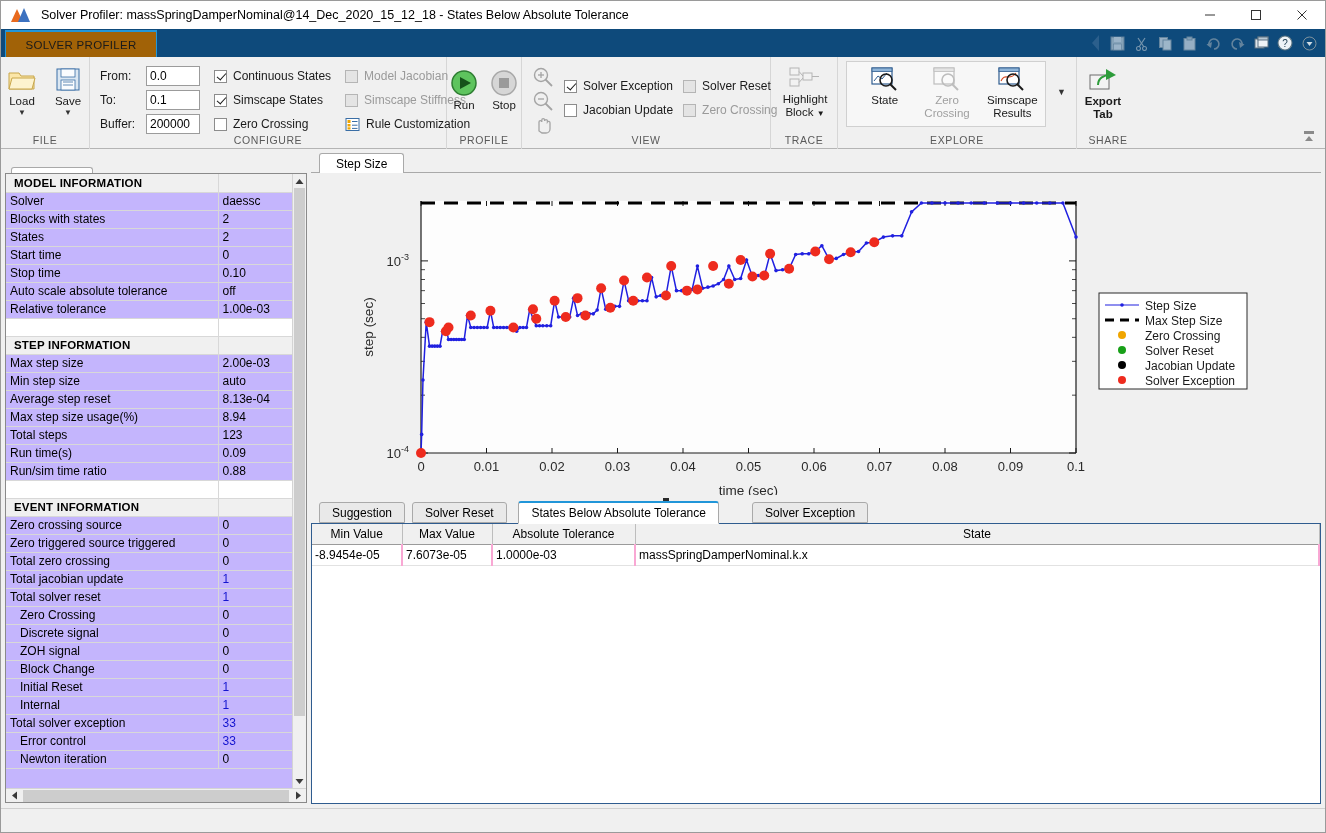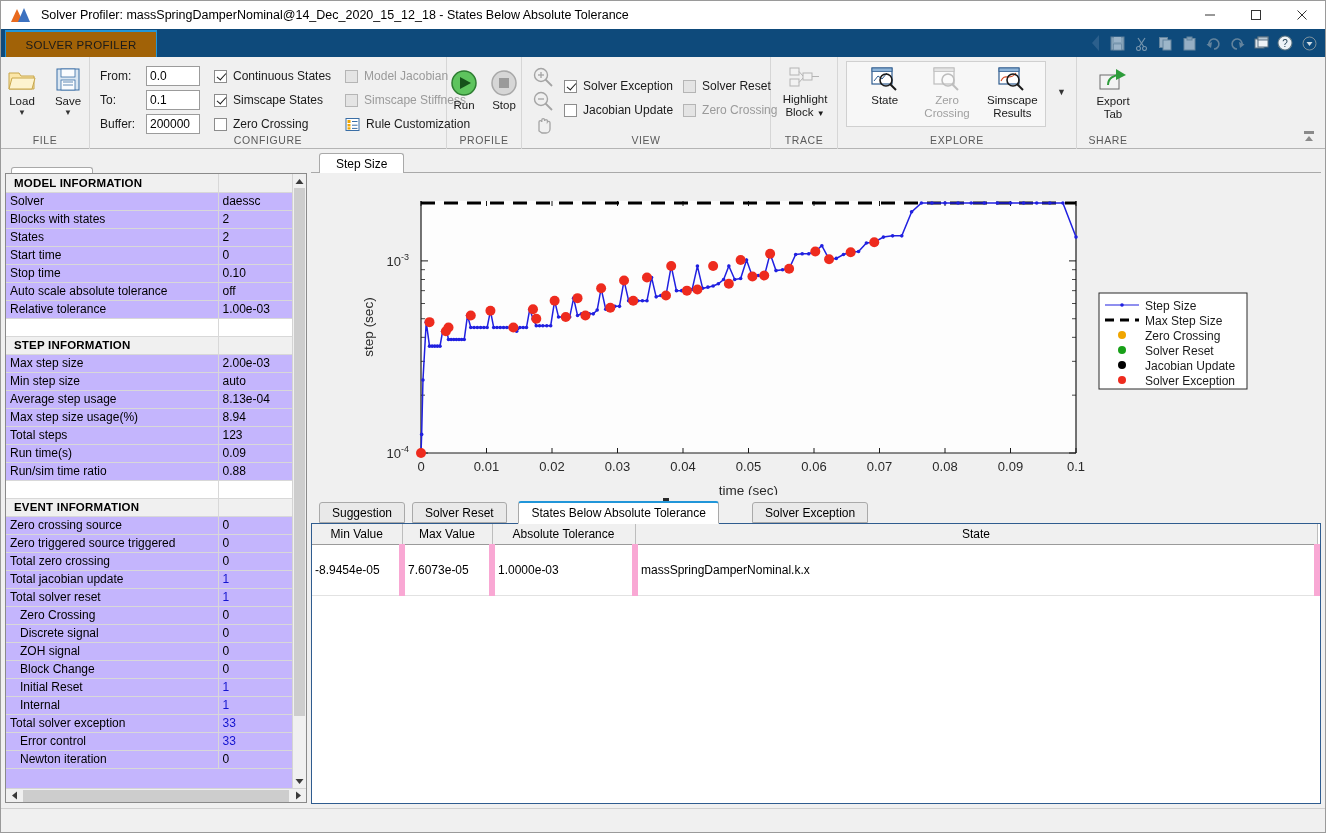--- a/index.html
+++ b/index.html
@@ -233,22 +233,22 @@
     border: 1px solid #2f5c8f; background: #fff;
   }
   table.grid { width: 100%; border-collapse: collapse; table-layout: fixed; }
   table.grid th {
     height: 20px; font-weight: normal; font-size: 12px; color: #000;
     background: #f0f0f0; border-right: 1px solid #bdbdbd;
     border-bottom: 1px solid #9a9a9a; text-align: center;
   }
   table.grid td {
     height: 19px; font-size: 12px; color: #000;
-    border-right: 6px solid #f9a8d4; border-bottom: 1px solid #e2e2e2;
-    padding: 18px 3px; white-space: nowrap;
+    border-right: 2px solid #f9a8d4; border-bottom: 1px solid #e2e2e2;
+    padding: 3px 3px; white-space: nowrap;
   }
 
   
   .statusbar {
     position: absolute; left: 0; right: 0; bottom: 0; height: 24px;
     background: #f0f0f0; border-top: 1px solid #d0d0d0;
   }
   .splitter-dot {
     position: absolute; left: 50%; top: 497px; width: 6px; height: 5px;
     background: #2a2a2a;
@@ -553,21 +553,21 @@
             </svg>
           <span class="lbl">Simscape</span>
           <span class="lbl" style="margin-top:0;">Results</span>
         </div>
       </div>
       <div style="position:absolute; right:10px; top:30px; font-size:9px; color:#333;">▼</div>
       <div class="glabel">EXPLORE</div>
     </div>
 
     <div class="rgroup" style="left:1076px; width:62px; border-right:none;">
-      <div style="display:flex; justify-content:flex-end; padding-top:6px;">
+      <div style="display:flex; justify-content:flex-start; padding-top:6px;font-weight:bold;">
         <div class="bigbtn" style="width:52px;">
           <svg width="30" height="26">
               <rect x="2" y="8" width="19" height="14" fill="#f3f3f3" stroke="#6d6d6d"></rect>
               <path d="M10 18 C10 11 16 8 22 8" fill="none" stroke="#2d9c3a" stroke-width="2"></path>
               <polygon points="18,2 28,8 18,13" fill="#2d9c3a"></polygon>
             </svg>
           <span class="lbl">Export</span>
           <span class="lbl" style="margin-top:0;">Tab</span>
         </div>
       </div>
@@ -632,21 +632,21 @@
               </tr>
               <tr>
                 <td class="k">Max step size</td>
                 <td class="v">2.00e-03</td>
               </tr>
               <tr>
                 <td class="k">Min step size</td>
                 <td class="v">auto</td>
               </tr>
               <tr>
-                <td class="k">Average step usage</td>
+                <td class="k">Average step reset</td>
                 <td class="v">8.13e-04</td>
               </tr>
               <tr>
                 <td class="k">Max step size usage(%)</td>
                 <td class="v">8.94</td>
               </tr>
               <tr>
                 <td class="k">Total steps</td>
                 <td class="v">123</td>
               </tr>

